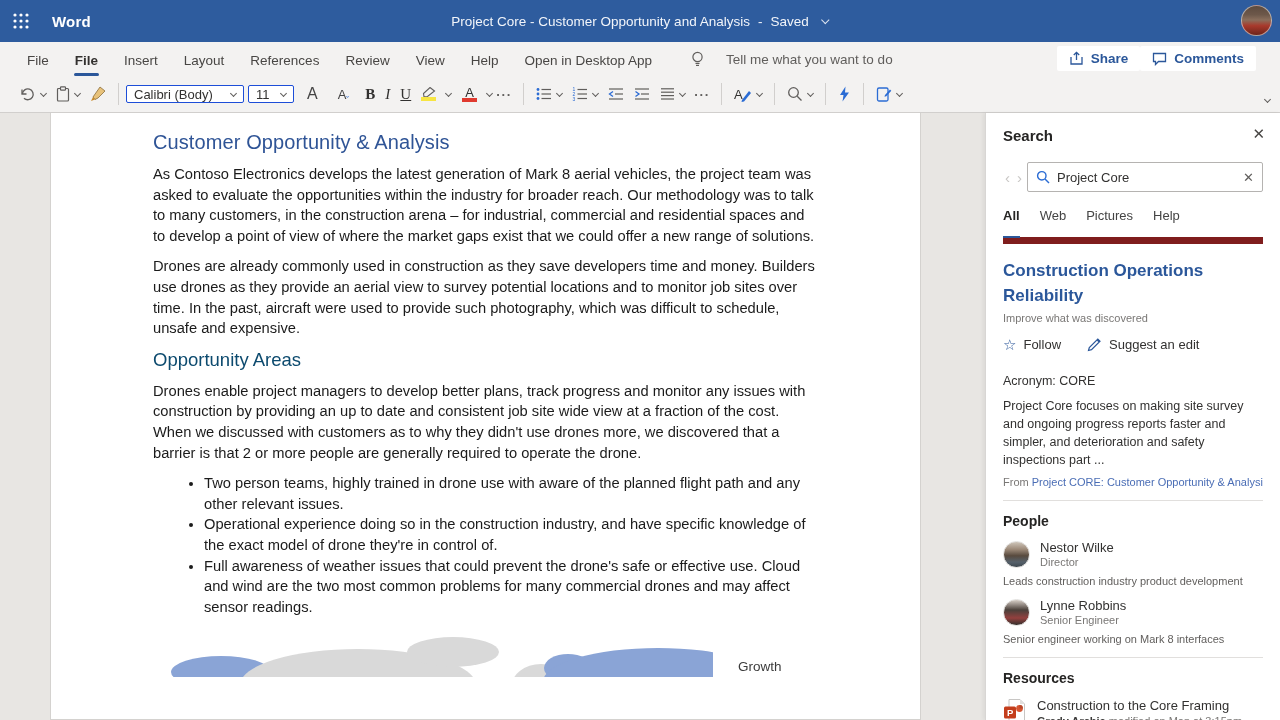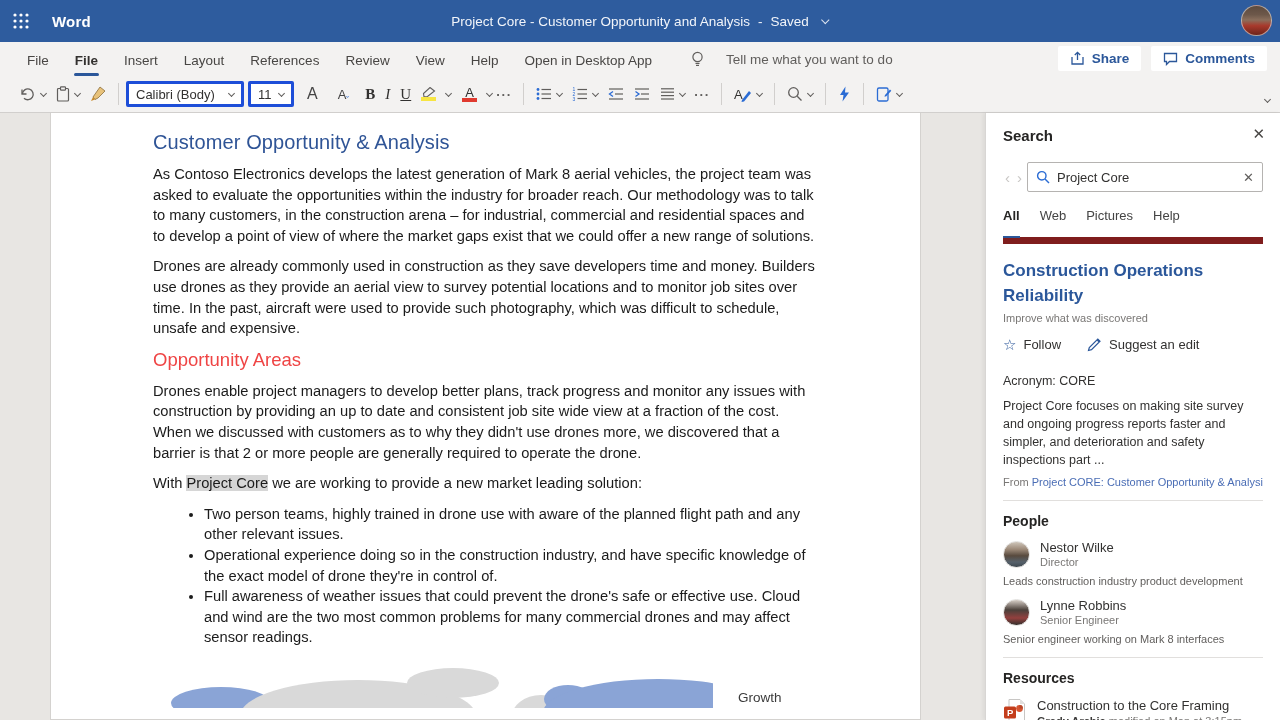--- a/index.html
+++ b/index.html
@@ -21,32 +21,32 @@
 
   
   #ribbon { position:absolute; top:42px; left:0; width:1280px; height:71px; background:#f3f2f1;
             border-bottom:1px solid #d1cfcd; }
   #menu-row { display:flex; align-items:center; height:34px; padding-left:14px; position:relative; }
   .mtab { font-size:13.5px; color:#484644; padding:9px 13px 7px; cursor:pointer; position:relative; }
   .mtab.active { color:#33312f; font-weight:bold; }
   .mtab.active::after { content:""; position:absolute; left:12px; right:12px; bottom:-1px; height:3px;
                         background:#2b579a; border-radius:2px; }
   .tellme { display:flex; align-items:center; gap:22px; margin-left:26px; color:#605e5c; font-size:13.5px; cursor:text; }
-  .ribbon-right { position:absolute; right:13px; top:4px; display:flex; gap:10px; }
+  .ribbon-right { position:absolute; right:24px; top:4px; display:flex; }
   .rr-btn { display:flex; align-items:center; gap:7px; background:#fff; color:#2b579a; font-size:13.5px;
             font-weight:bold; padding:5px 12px; border-radius:2px; cursor:pointer; }
 
   
   #tool-row { display:flex; align-items:center; height:36px; padding-left:14px; color:#444; position:relative; }
   .tb-btn { display:flex; align-items:center; padding:4px 5px; border-radius:2px; cursor:pointer; }
   .chev { display:inline-block; width:5px; height:5px; border-right:1.2px solid #605e5c; border-bottom:1.2px solid #605e5c;
           transform:rotate(45deg); margin-left:5px; margin-top:-2px; }
   .tb-divider { width:1px; height:22px; background:#d1cfcd; margin:0 7px; }
   .font-box { display:flex; align-items:center; justify-content:space-between; background:#fff;
-              border:3px solid #1d4ed8; border-radius:2px; height:26px; padding:0 7px; font-size:13px;
+              border:1px solid #1d4ed8; border-radius:2px; height:18px; padding:0 7px; font-size:13px;
               color:#323130; cursor:pointer; }
   #font-name-box { width:118px; }
   #font-size-box { width:46px; margin-left:4px; }
   .glyph-btn { font-size:15px; color:#323130; font-family:"Liberation Serif", serif; }
   .A-wrap { position:relative; font-family:"Liberation Sans",sans-serif; }
   .A-caret { position:absolute; top:-4px; right:-7px; font-size:9px; color:#444; }
   .A-caret.blue { color:#2b6cd4; top:auto; bottom:-1px; }
   .u-line { text-decoration:underline; }
   .color-bar { display:block; width:15px; height:4px; margin-top:-1px; }
   .dots { color:#605e5c; font-size:13px; letter-spacing:1px; padding:0 4px; cursor:pointer; }
@@ -55,21 +55,21 @@
   #ribbon-collapse .chev { border-color:#605e5c; }
 
   
   #main { position:absolute; top:113px; left:0; width:1280px; height:607px; background:#e8e6e3; }
 
   
   #doc-page { position:absolute; left:50px; top:0; width:871px; height:607px; background:#fff;
               border:1px solid #d4d2cf; border-top:none; overflow:hidden; }
   #doc-content { padding:18px 105px 0 102px; color:#1b1b1b; }
   #doc-content h1 { font-size:20px; font-weight:normal; color:#2f5496; margin:0 0 10px; letter-spacing:.1px; }
-  #doc-content h2 { font-size:18.5px; font-weight:normal; color:#ef4444; margin:10px 0 10px; }
+  #doc-content h2 { font-size:18.5px; font-weight:normal; color:#0c4a6e; margin:10px 0 10px; }
   #doc-content p { font-size:14.7px; line-height:20.6px; margin:0 0 10px; max-width:664px; }
   #doc-content ul { margin:0 0 10px; padding-left:51px; max-width:664px; }
   #doc-content li { font-size:14.7px; line-height:20.6px; }
   .hl { background:#d6d6d6; }
   #map-block { position:relative; width:760px; height:50px; overflow:hidden; }
   #map-block svg { position:absolute; left:0; top:3px; }
   #map-growth { position:absolute; left:585px; top:32px; font-size:13.5px; color:#3b3b3b; }
 
   
   #search-pane { position:absolute; right:0; top:0; width:295px; height:607px; background:#fff;
@@ -339,21 +339,20 @@
 
 <div id="main">
 
   <div id="doc-page">
     <div id="doc-content">
       <h1>Customer Opportunity &amp; Analysis</h1>
       <p>As Contoso Electronics develops the latest generation of Mark 8 aerial vehicles, the project team was asked to evaluate the opportunities within the industry for broader reach. Our methodology was to talk to many customers, in the construction arena – for industrial, commercial and residential spaces and to develop a point of view of where the market gaps exist that we could offer a new range of solutions.</p>
       <p>Drones are already commonly used in construction as they save developers time and money. Builders use drones as they provide an aerial view to survey potential locations and to monitor job sites over time. In the past, aircraft were used to provide such photography, which was difficult to schedule, unsafe and expensive.</p>
       <h2>Opportunity Areas</h2>
       <p>Drones enable project managers to develop better plans, track progress and monitor any issues with construction by providing an up to date and consistent job site wide view at a fraction of the cost. When we discussed with customers as to why they didn't use drones more, we discovered that a barrier is that 2 or more people are generally required to operate the drone.</p>
-      <p><span>With </span><span class="hl">Project Core</span><span> we are working to provide a new market leading solution:</span></p>
       <ul>
         <li>Two person teams, highly trained in drone use with aware of the planned flight path and any other relevant issues.</li>
         <li>Operational experience doing so in the construction industry, and have specific knowledge of the exact model of drone they're in control of.</li>
         <li>Full awareness of weather issues that could prevent the drone's safe or effective use. Cloud and wind are the two most common problems for many commercial drones and may affect sensor readings.</li>
       </ul>
       <div id="map-block">
         <svg width="560" height="120" viewBox="0 0 560 120">
           <ellipse cx="68" cy="42" rx="50" ry="16" fill="#8aa4d6"></ellipse>
           <ellipse cx="205" cy="55" rx="118" ry="36" fill="#d9d9d9"></ellipse>
           <ellipse cx="300" cy="22" rx="46" ry="15" fill="#d9d9d9"></ellipse>

